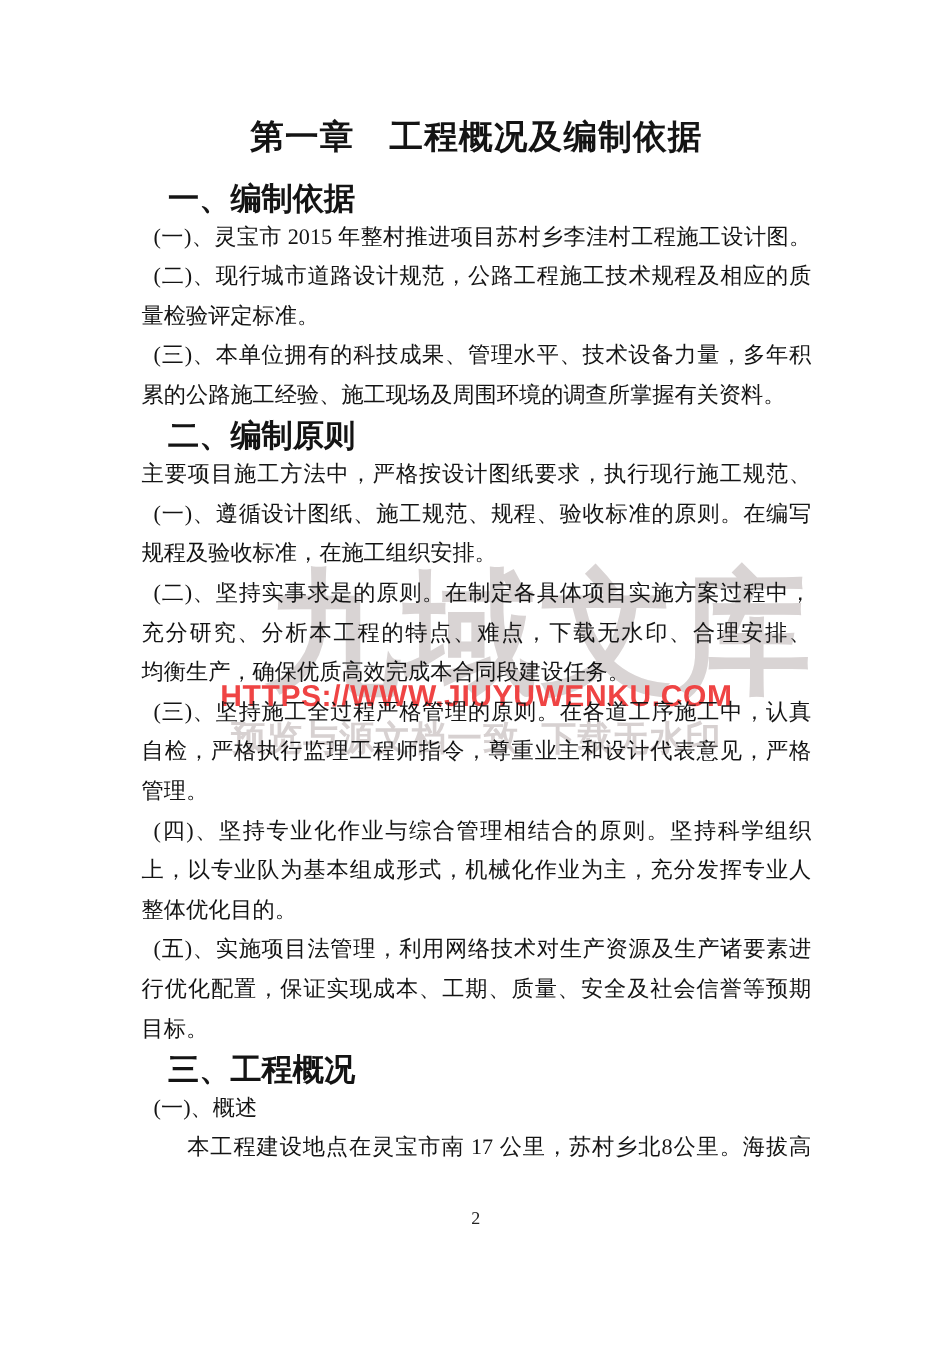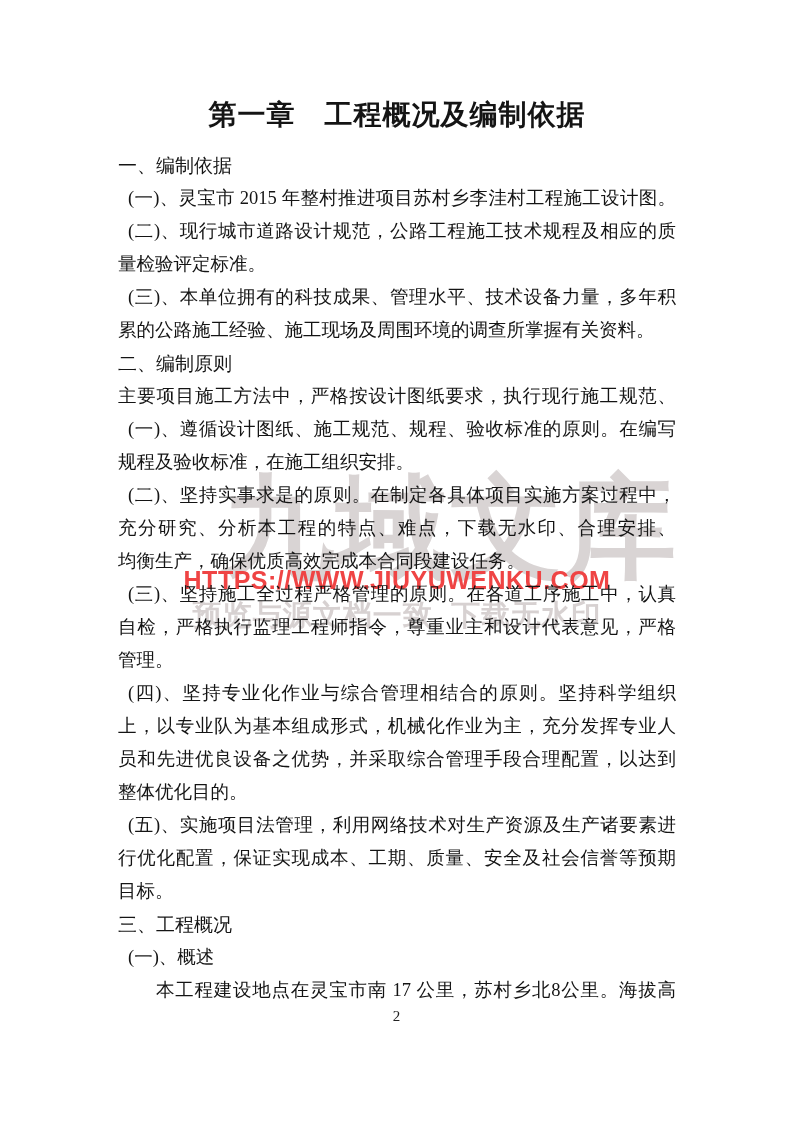--- a/index.html
+++ b/index.html
@@ -41,21 +41,21 @@
   }
   .title{
     margin:0 0 14px 0;
     font-size:28px;line-height:40px;font-weight:bold;
     text-align:center;letter-spacing:1px;
   }
   .line{
     font-size:18.5px;line-height:33px;
     white-space:normal;
   }
-  .h2{font-weight:normal;font-size:19px;}
+  .h2{font-weight:bold;font-size:26px;margin-left:22px;}
   .item{text-indent:10px;}
   .p-indent{text-indent:38px;}
   .full{
     text-align:justify;
     text-align-last:justify;
     text-justify:inter-ideograph;
   }
   .pagenum{
     position:absolute;z-index:1;
     top:1008px;left:0;width:793px;
@@ -88,21 +88,20 @@
     <div class="line item full">(一)、遵循设计图纸、施工规范、规程、验收标准的原则。在编写</div>
     <div class="line">规程及验收标准，在施工组织安排。</div>
     <div class="line item full">(二)、坚持实事求是的原则。在制定各具体项目实施方案过程中，</div>
     <div class="line full">充分研究、分析本工程的特点、难点，下载无水印、合理安排、</div>
     <div class="line">均衡生产，确保优质高效完成本合同段建设任务。</div>
     <div class="line item full">(三)、坚持施工全过程严格管理的原则。在各道工序施工中，认真</div>
     <div class="line full">自检，严格执行监理工程师指令，尊重业主和设计代表意见，严格</div>
     <div class="line">管理。</div>
     <div class="line item full">(四)、坚持专业化作业与综合管理相结合的原则。坚持科学组织</div>
     <div class="line full">上，以专业队为基本组成形式，机械化作业为主，充分发挥专业人</div>
-    <div class="line full">员和先进优良设备之优势，并采取综合管理手段合理配置，以达到</div>
     <div class="line">整体优化目的。</div>
     <div class="line item full">(五)、实施项目法管理，利用网络技术对生产资源及生产诸要素进</div>
     <div class="line full">行优化配置，保证实现成本、工期、质量、安全及社会信誉等预期</div>
     <div class="line">目标。</div>
     <div class="line h2">三、工程概况</div>
     <div class="line item">(一)、概述</div>
     <div class="line p-indent full">本工程建设地点在灵宝市南 17 公里，苏村乡北8公里。海拔高</div>
   </div>
 
   <div class="pagenum">2</div>

